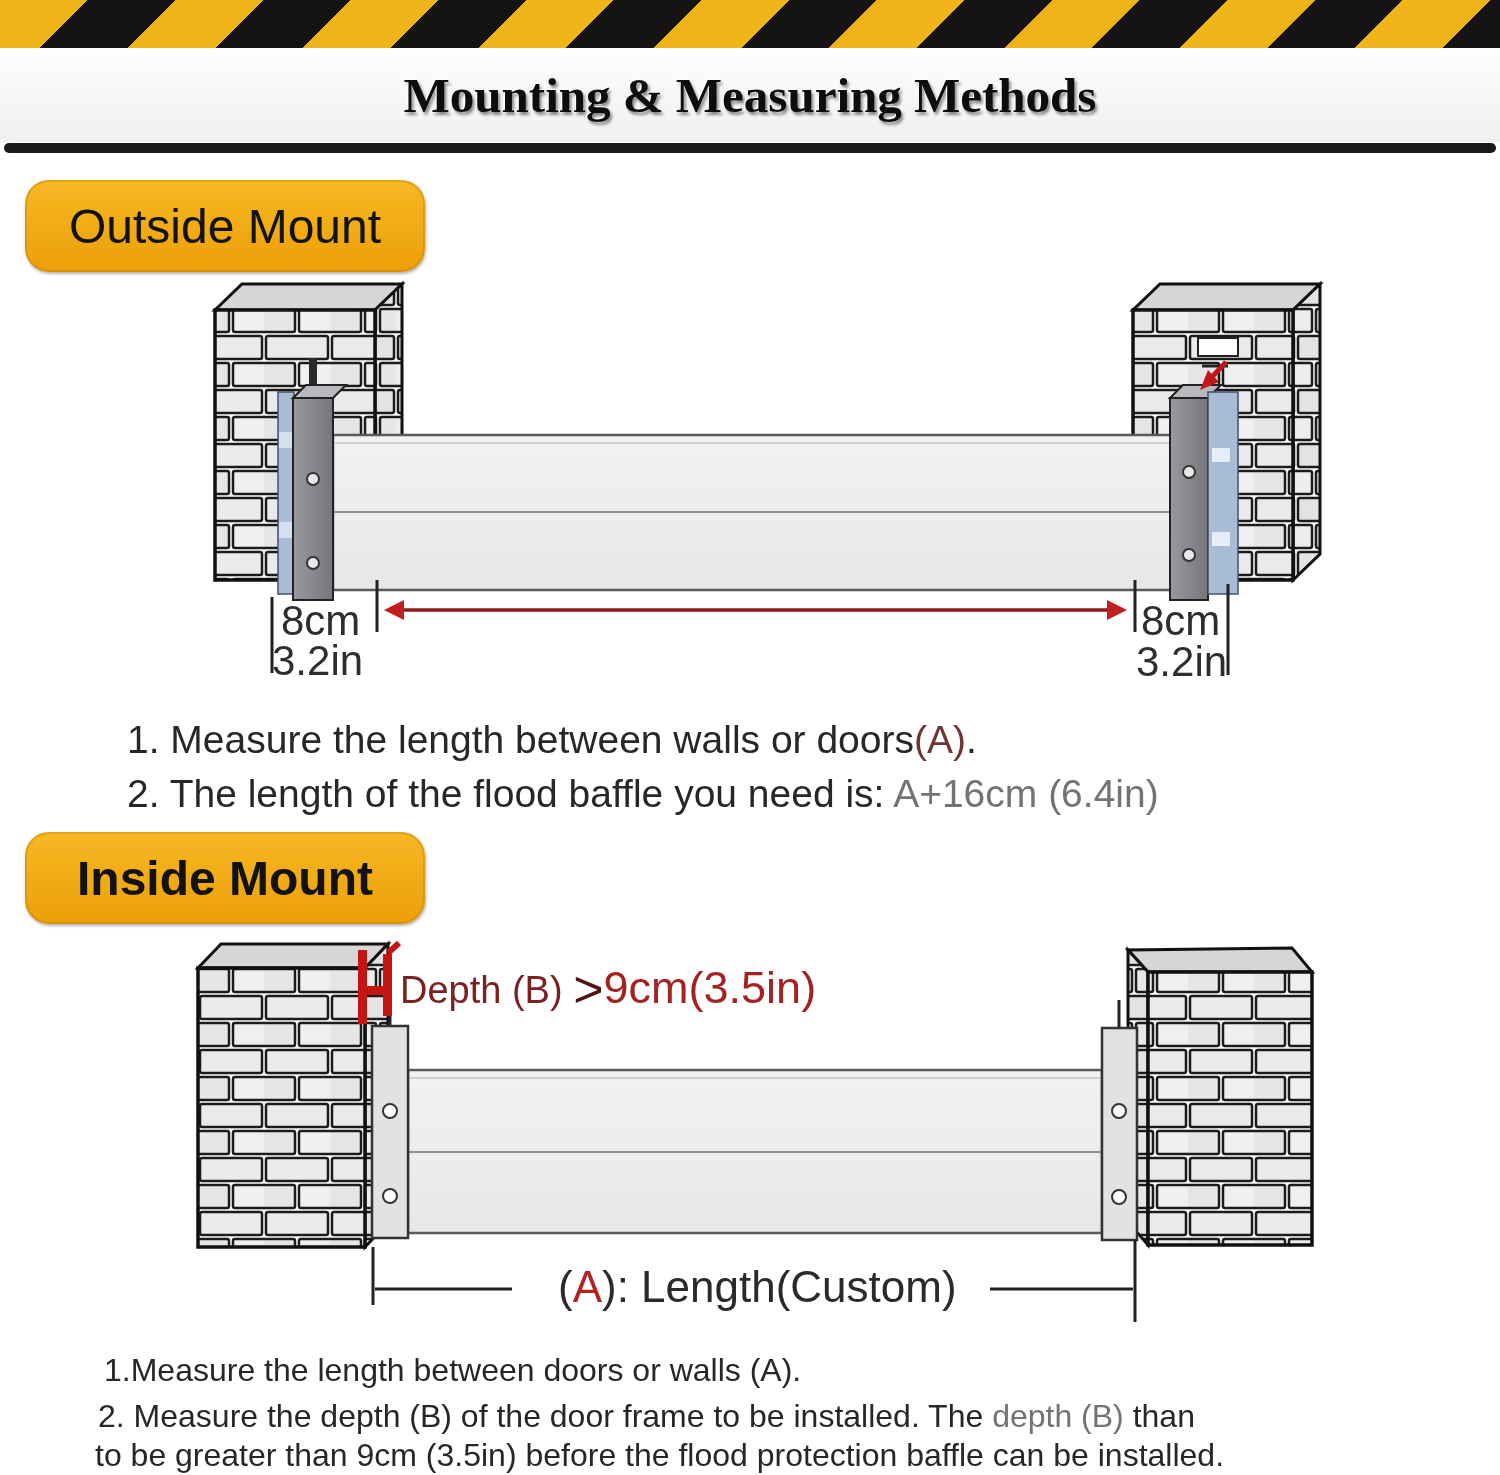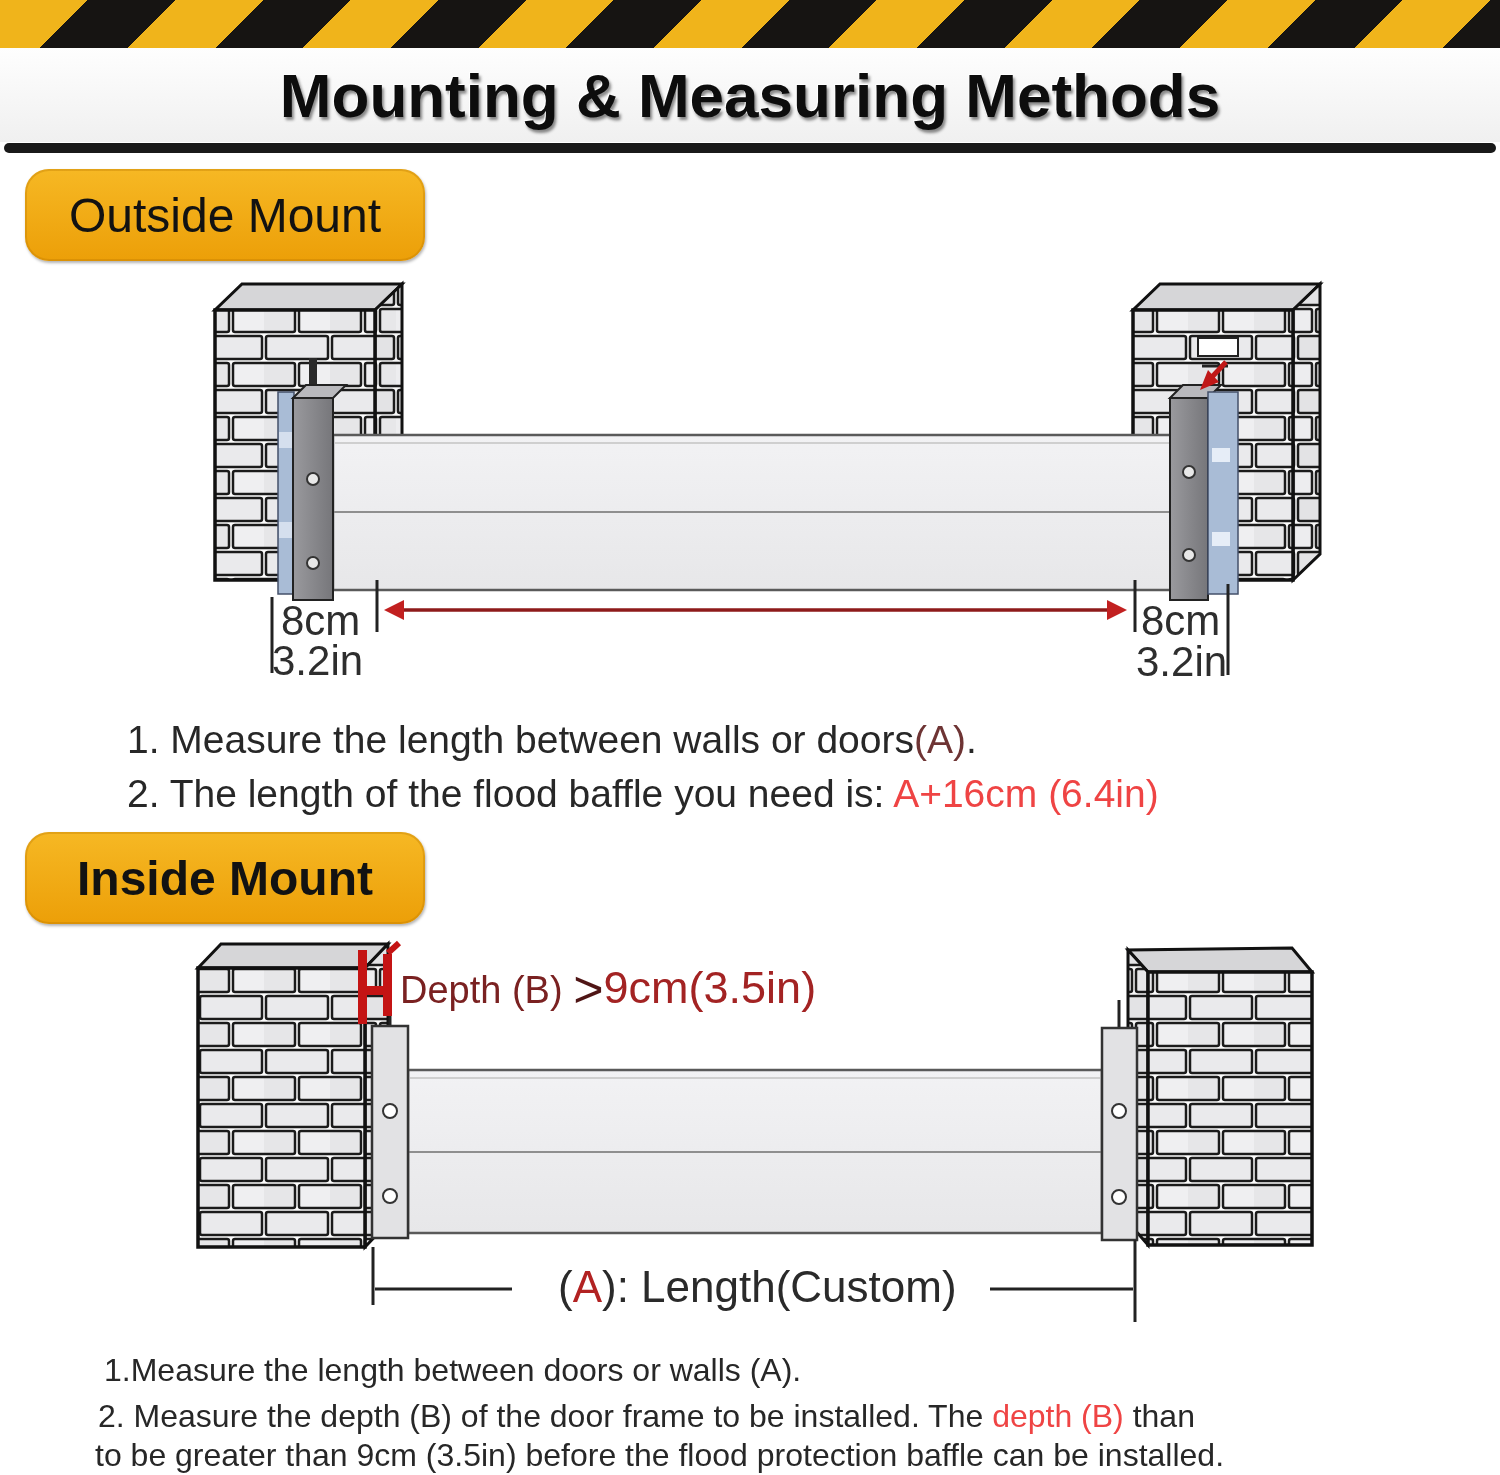--- a/index.html
+++ b/index.html
@@ -6,43 +6,43 @@
   .page{position:relative;width:1500px;height:1475px;background:#fff;overflow:hidden;
         font-family:"Liberation Sans",sans-serif;color:#222;}
 
   
   .caution-band{position:absolute;left:0;top:0;width:1500px;height:48px;
     background:repeating-linear-gradient(135deg,#F0B41B 0 62px,#161412 62px 124px);
     box-shadow:0 3px 5px rgba(0,0,0,.35);}
   .banner{position:absolute;left:0;top:48px;width:1500px;height:94px;
     background:linear-gradient(#FEFEFE,#F0F0F0);
     display:flex;align-items:center;justify-content:center;}
-  .title{font-size:62px;font-weight:bold;letter-spacing:0px;color:#0d0d0d;
-    text-shadow:-1px -1px 0 #ffffff,2px 3px 3px rgba(0,0,0,.45);}
+  .title{font-size:49px;font-weight:bold;letter-spacing:0px;color:#0d0d0d;
+    text-shadow:-1px -1px 0 #ffffff,2px 3px 3px rgba(0,0,0,.45);font-family:Liberation Serif, serif;}
   .black-bar{position:absolute;left:4px;top:143px;width:1492px;height:10px;
     background:#191919;border-radius:5px;}
 
   
   .badge{position:absolute;left:25px;width:400px;height:92px;border-radius:24px;
     background:linear-gradient(#F6B824,#EC9F08);
     box-shadow:1px 2px 3px rgba(0,0,0,.3), inset 0 0 0 2px rgba(190,120,0,.35);
     display:flex;align-items:center;justify-content:center;
     font-size:48px;color:#121212;}
-  .badge.outside{top:169px;}
+  .badge.outside{top:180px;}
   .badge.inside{top:832px;font-weight:bold;}
 
   
   .diagram{position:absolute;left:0;}
   .lbl{position:absolute;white-space:nowrap;color:#2a2a2a;}
   .dim{font-size:42px;color:#2e2e2e;}
   .span-a{font-size:46px;font-weight:bold;color:#D21C1C;}
   .span-rest{font-size:39px;color:#2a2a2a;}
   .steps{position:absolute;font-size:39px;color:#272727;white-space:nowrap;}
   .steps-bottom{font-size:32px;}
-  .red{color:#ef4444;}
+  .red{color:#737373;}
   .red-dim{color:#6E3434;}
   .depth-label{font-size:38px;color:#7A2121;}
   .depth-gt{font-size:52px;color:#4F1515;vertical-align:-4px;line-height:0;}
   .depth-val{font-size:45px;color:#A32323;text-align:right;}
   .len-label{font-size:44px;color:#2a2a2a;}
   .len-a{color:#B22222;}
 </style>
 </head>
 <body>
 

